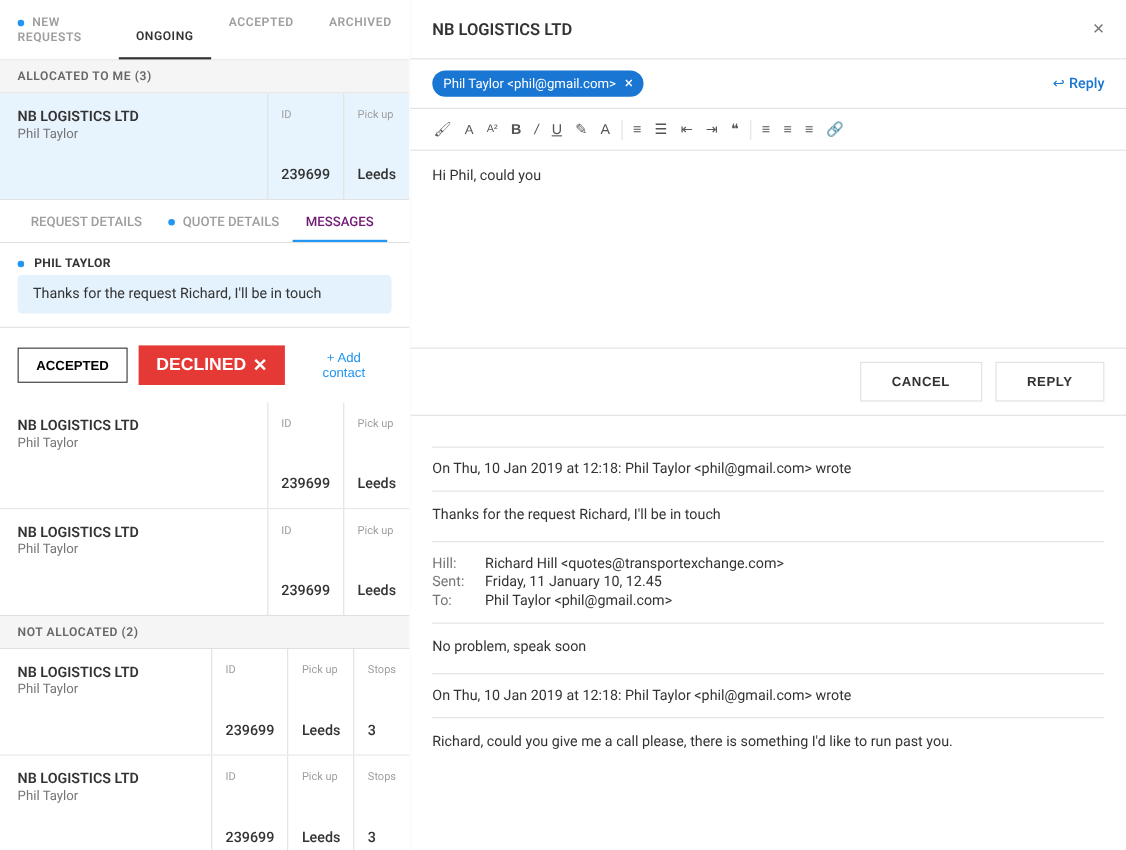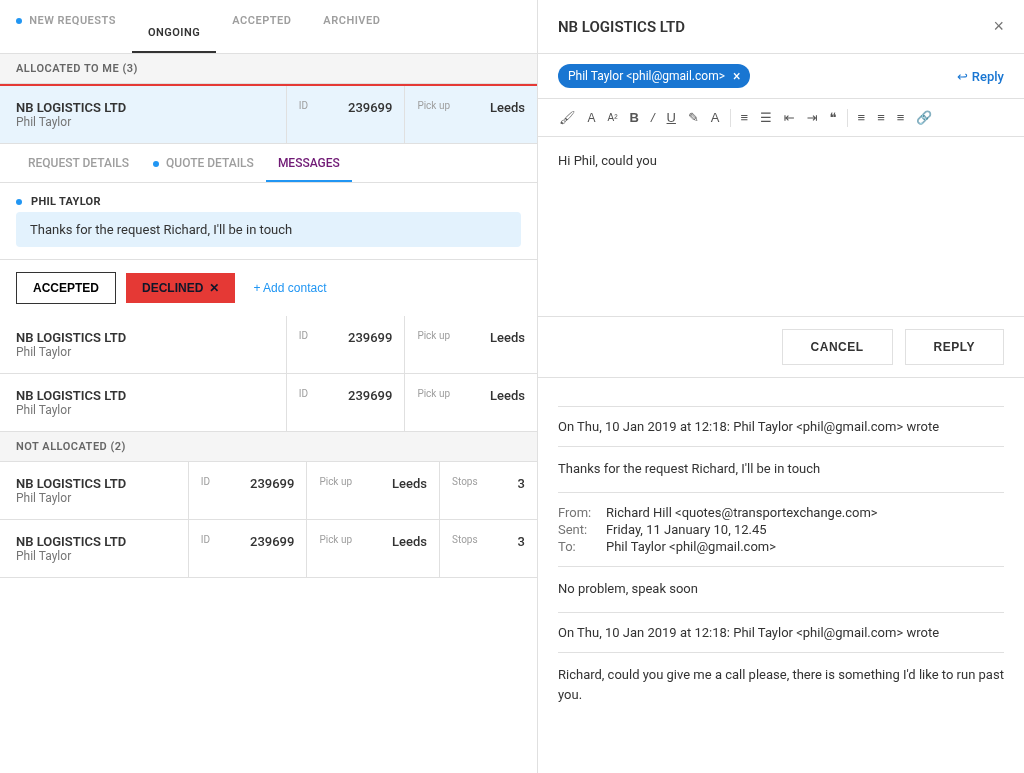--- a/index.html
+++ b/index.html
@@ -1,56 +1,56 @@
 <!DOCTYPE html>
 <html><head>
   <meta charset="utf-8">
   <style>
     * { box-sizing: border-box; margin: 0; padding: 0; }
     body { font-family: 'Roboto', Arial, sans-serif; font-size: 13px; background: #f5f5f5; display: flex; height: 773px; overflow: hidden; }
 
     
-    .left-panel { width: 538px; background: #fff; display: flex; flex-direction: column; border-right: 1px solid #e0e0e0; overflow-y: auto; }
+    .left-panel { width: 373px; background: #fff; display: flex; flex-direction: column; border-right: 1px solid #e0e0e0; overflow-y: auto; }
 
     .tabs { display: flex; border-bottom: 1px solid #e0e0e0; background: #fff; }
     .tab { padding: 14px 16px; font-size: 11px; font-weight: 600; color: #9e9e9e; cursor: pointer; letter-spacing: 0.5px; position: relative; }
     .tab.active { color: #333; margin-top: 12px; }
     .tab.active::after { content: ''; position: absolute; bottom: 0; left: 0; right: 0; height: 2px; background: #333; }
     .tab-dot { width: 6px; height: 6px; background: #2196f3; border-radius: 50%; display: inline-block; margin-right: 4px; vertical-align: middle; }
 
     .section-header { background: #f5f5f5; padding: 8px 16px; font-size: 11px; font-weight: 600; color: #666; letter-spacing: 0.5px; border-bottom: 1px solid #e0e0e0; }
     .red-line { height: 2px; background: #e53935; }
 
     .request-card { display: flex; align-items: stretch; border-bottom: 1px solid #e0e0e0; background: #fff; cursor: pointer; }
     .request-card.active { background: #e8f4fd; }
     .request-card-main { flex: 1; padding: 14px 16px; border-right: 1px solid #e0e0e0; }
     .request-card-main .company { font-size: 13px; font-weight: 600; color: #333; }
     .request-card-main .person { font-size: 12px; color: #757575; }
-    .request-card-field { padding: 14px 12px; display: flex; flex-direction: row; justify-content: center; border-right: 1px solid #e0e0e0; gap: 40px; }
+    .request-card-field { padding: 14px 12px; display: flex; flex-direction: column; justify-content: center; border-right: 1px solid #e0e0e0; gap: 40px; }
     .request-card-field:last-child { border-right: none; }
     .field-label { font-size: 10px; color: #9e9e9e; margin-bottom: 2px; }
     .field-value { font-size: 13px; color: #333; font-weight: 500; }
 
     
     .sub-tabs { display: flex; border-bottom: 1px solid #e0e0e0; background: #fff; padding: 0 16px; }
     .sub-tab { padding: 12px 12px; font-size: 12px; color: #9e9e9e; cursor: pointer; position: relative; font-weight: 500; }
     .sub-tab.active { color: #701a75; }
     .sub-tab.active::after { content: ''; position: absolute; bottom: 0; left: 0; right: 0; height: 2px; background: #2196f3; }
     .sub-tab-dot { width: 6px; height: 6px; background: #2196f3; border-radius: 50%; display: inline-block; margin-right: 4px; vertical-align: middle; }
 
     
     .message-area { padding: 12px 16px; }
     .message-sender { font-size: 11px; font-weight: 700; color: #333; margin-bottom: 4px; letter-spacing: 0.3px; }
     .message-bubble { background: #e3f2fd; padding: 10px 14px; border-radius: 4px; font-size: 13px; color: #333; }
     .message-dot { width: 6px; height: 6px; background: #2196f3; border-radius: 50%; display: inline-block; margin-right: 6px; vertical-align: middle; }
 
     
     .action-bar { display: flex; align-items: center; padding: 12px 16px; border-top: 1px solid #e0e0e0; gap: 10px; }
     .btn-accepted { border: 1px solid #333; background: #fff; padding: 8px 16px; font-size: 12px; font-weight: 600; cursor: pointer; }
-    .btn-declined { background: #e53935; color: #0f172a; padding: 8px 16px; font-size: 12px; font-weight: 600; cursor: pointer; border: none; display: flex; align-items: center; gap: 6px; }
+    .btn-declined { background: #e53935; color: #ffffff; padding: 8px 16px; font-size: 16px; font-weight: 600; cursor: pointer; border: none; display: flex; align-items: center; gap: 6px; }
     .btn-add-contact { background: none; border: none; color: #2196f3; font-size: 12px; cursor: pointer; padding: 8px; }
 
     
     .right-panel { flex: 1; background: #fff; display: flex; flex-direction: column; overflow-y: auto; }
 
     .email-header { display: flex; align-items: center; justify-content: space-between; padding: 16px 20px; border-bottom: 1px solid #e0e0e0; }
     .email-title { font-size: 15px; font-weight: 600; color: #333; }
     .close-btn { background: none; border: none; font-size: 18px; color: #757575; cursor: pointer; }
 
     .email-to-bar { display: flex; align-items: center; justify-content: space-between; padding: 10px 20px; border-bottom: 1px solid #e0e0e0; }
@@ -281,21 +281,21 @@
     <div class="thread-meta">
       <span>On Thu, 10 Jan 2019 at 12:18: Phil Taylor &lt;phil@gmail.com&gt; wrote</span>
     </div>
     <hr class="thread-divider">
     <div class="thread-body">
       <span>Thanks for the request Richard, I'll be in touch</span>
     </div>
     <hr class="thread-divider">
     <div class="email-from-block">
       <div class="email-detail-row">
-        <span class="email-detail-label">From:</span>
+        <span class="email-detail-label">Hill:</span>
         <span>Richard Hill &lt;quotes@transportexchange.com&gt;</span>
       </div>
       <div class="email-detail-row">
         <span class="email-detail-label">Sent:</span>
         <span>Friday, 11 January 10, 12.45</span>
       </div>
       <div class="email-detail-row">
         <span class="email-detail-label">To:</span>
         <span>Phil Taylor &lt;phil@gmail.com&gt;</span>
       </div>

